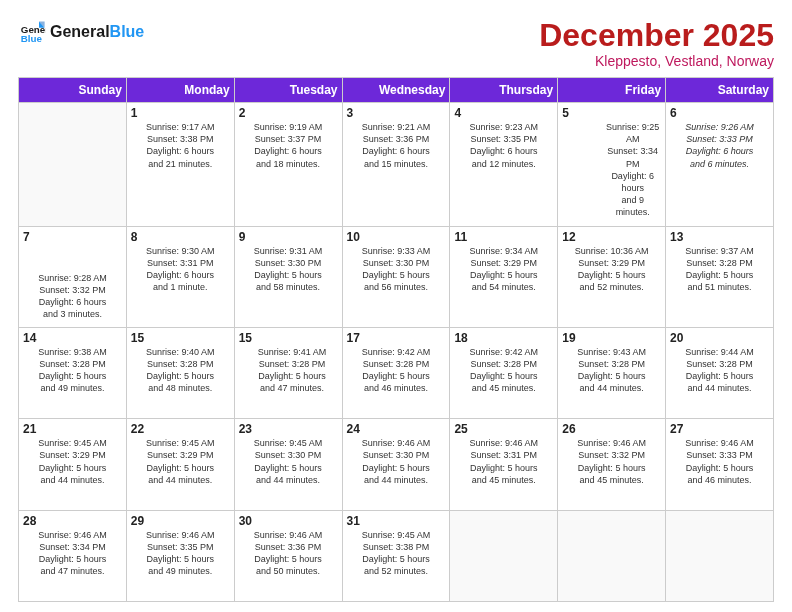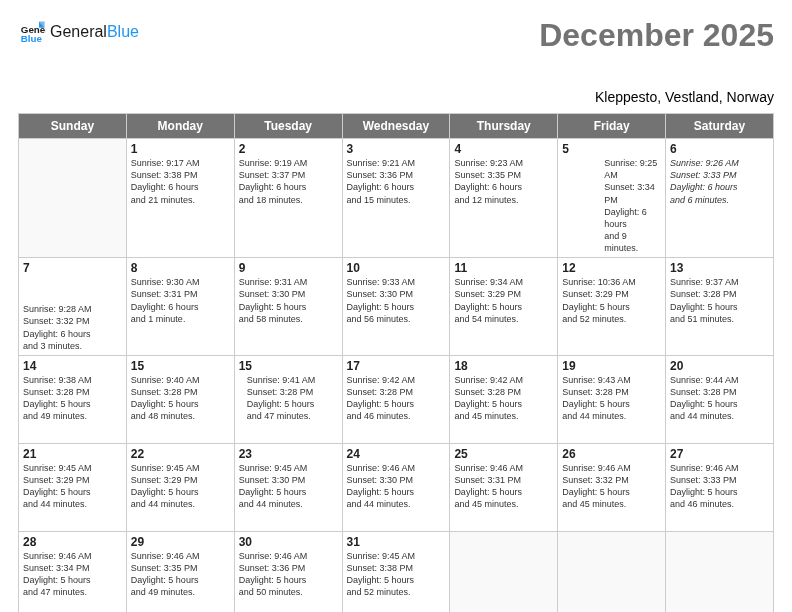--- a/index.html
+++ b/index.html
@@ -31,40 +31,39 @@
     .logo-icon {
       width: 28px;
       height: 28px;
     }
     .title-block {
       text-align: right;
     }
     .calendar-title {
       font-size: 32px;
       font-weight: bold;
-      color: #737373;
+      color: #b91c1c;
       line-height: 1.1;
     }
     .calendar-subtitle {
       font-size: 14px;
-      color: #000000;
-      margin-top: 36px;
+      color: #be185d;
     }
     .calendar-table {
       width: 100%;
       border-collapse: collapse;
       flex: 1;
     }
     .calendar-table th {
-      background-color: #737373;
+      background-color: #6d28d9;
       color: #fff;
       font-size: 12px;
       font-weight: bold;
       padding: 5px 4px;
-      text-align: center;
+      text-align: right;
       border: 1px solid #ccc;
     }
     .calendar-table td {
       border: 1px solid #ccc;
       vertical-align: top;
       padding: 3px 4px;
       font-size: 9.5px;
       color: #222;
       width: calc(100% / 7);
       height: 88px;
@@ -72,41 +71,42 @@
     .day-number {
       font-size: 12px;
       font-weight: bold;
       display: block;
       margin-bottom: 1px;
     }
     .day-info {
       font-size: 9px;
       color: #333;
       line-height: 1.35;
+      text-align: center;
     }
     .empty-cell {
       background: #f9f9f9;
     }
   </style>
 </head>
 <body>
 
 <div class="page">
   <div class="header">
     <div class="logo">
       <svg class="logo-icon" viewBox="0 0 40 40">
         <rect x="2" y="2" width="36" height="36" rx="4" fill="#fff"></rect>
         <text x="4" y="22" font-size="14" font-weight="bold" fill="#1a1a1a" font-family="Arial">General</text>
         <text x="4" y="34" font-size="14" font-weight="bold" fill="#2196F3" font-family="Arial">Blue</text>
 
         <polygon points="30,5 38,14 30,14" fill="#2196F3"></polygon>
         <polygon points="30,5 38,5 38,14" fill="#1565C0" opacity="0.5"></polygon>
       </svg>
       <div>
-        <div style="font-size:16px;font-weight:normal;color:#1a1a1a;line-height:1.1;">
+        <div style="font-size:16px;font-weight:bold;color:#1a1a1a;line-height:1.1;">
           <span>General</span><span style="color:#2196F3;">Blue</span>
         </div>
       </div>
     </div>
     <div class="title-block">
       <div class="calendar-title">December 2025</div>
       <div class="calendar-subtitle">Kleppesto, Vestland, Norway</div>
     </div>
   </div>
 

